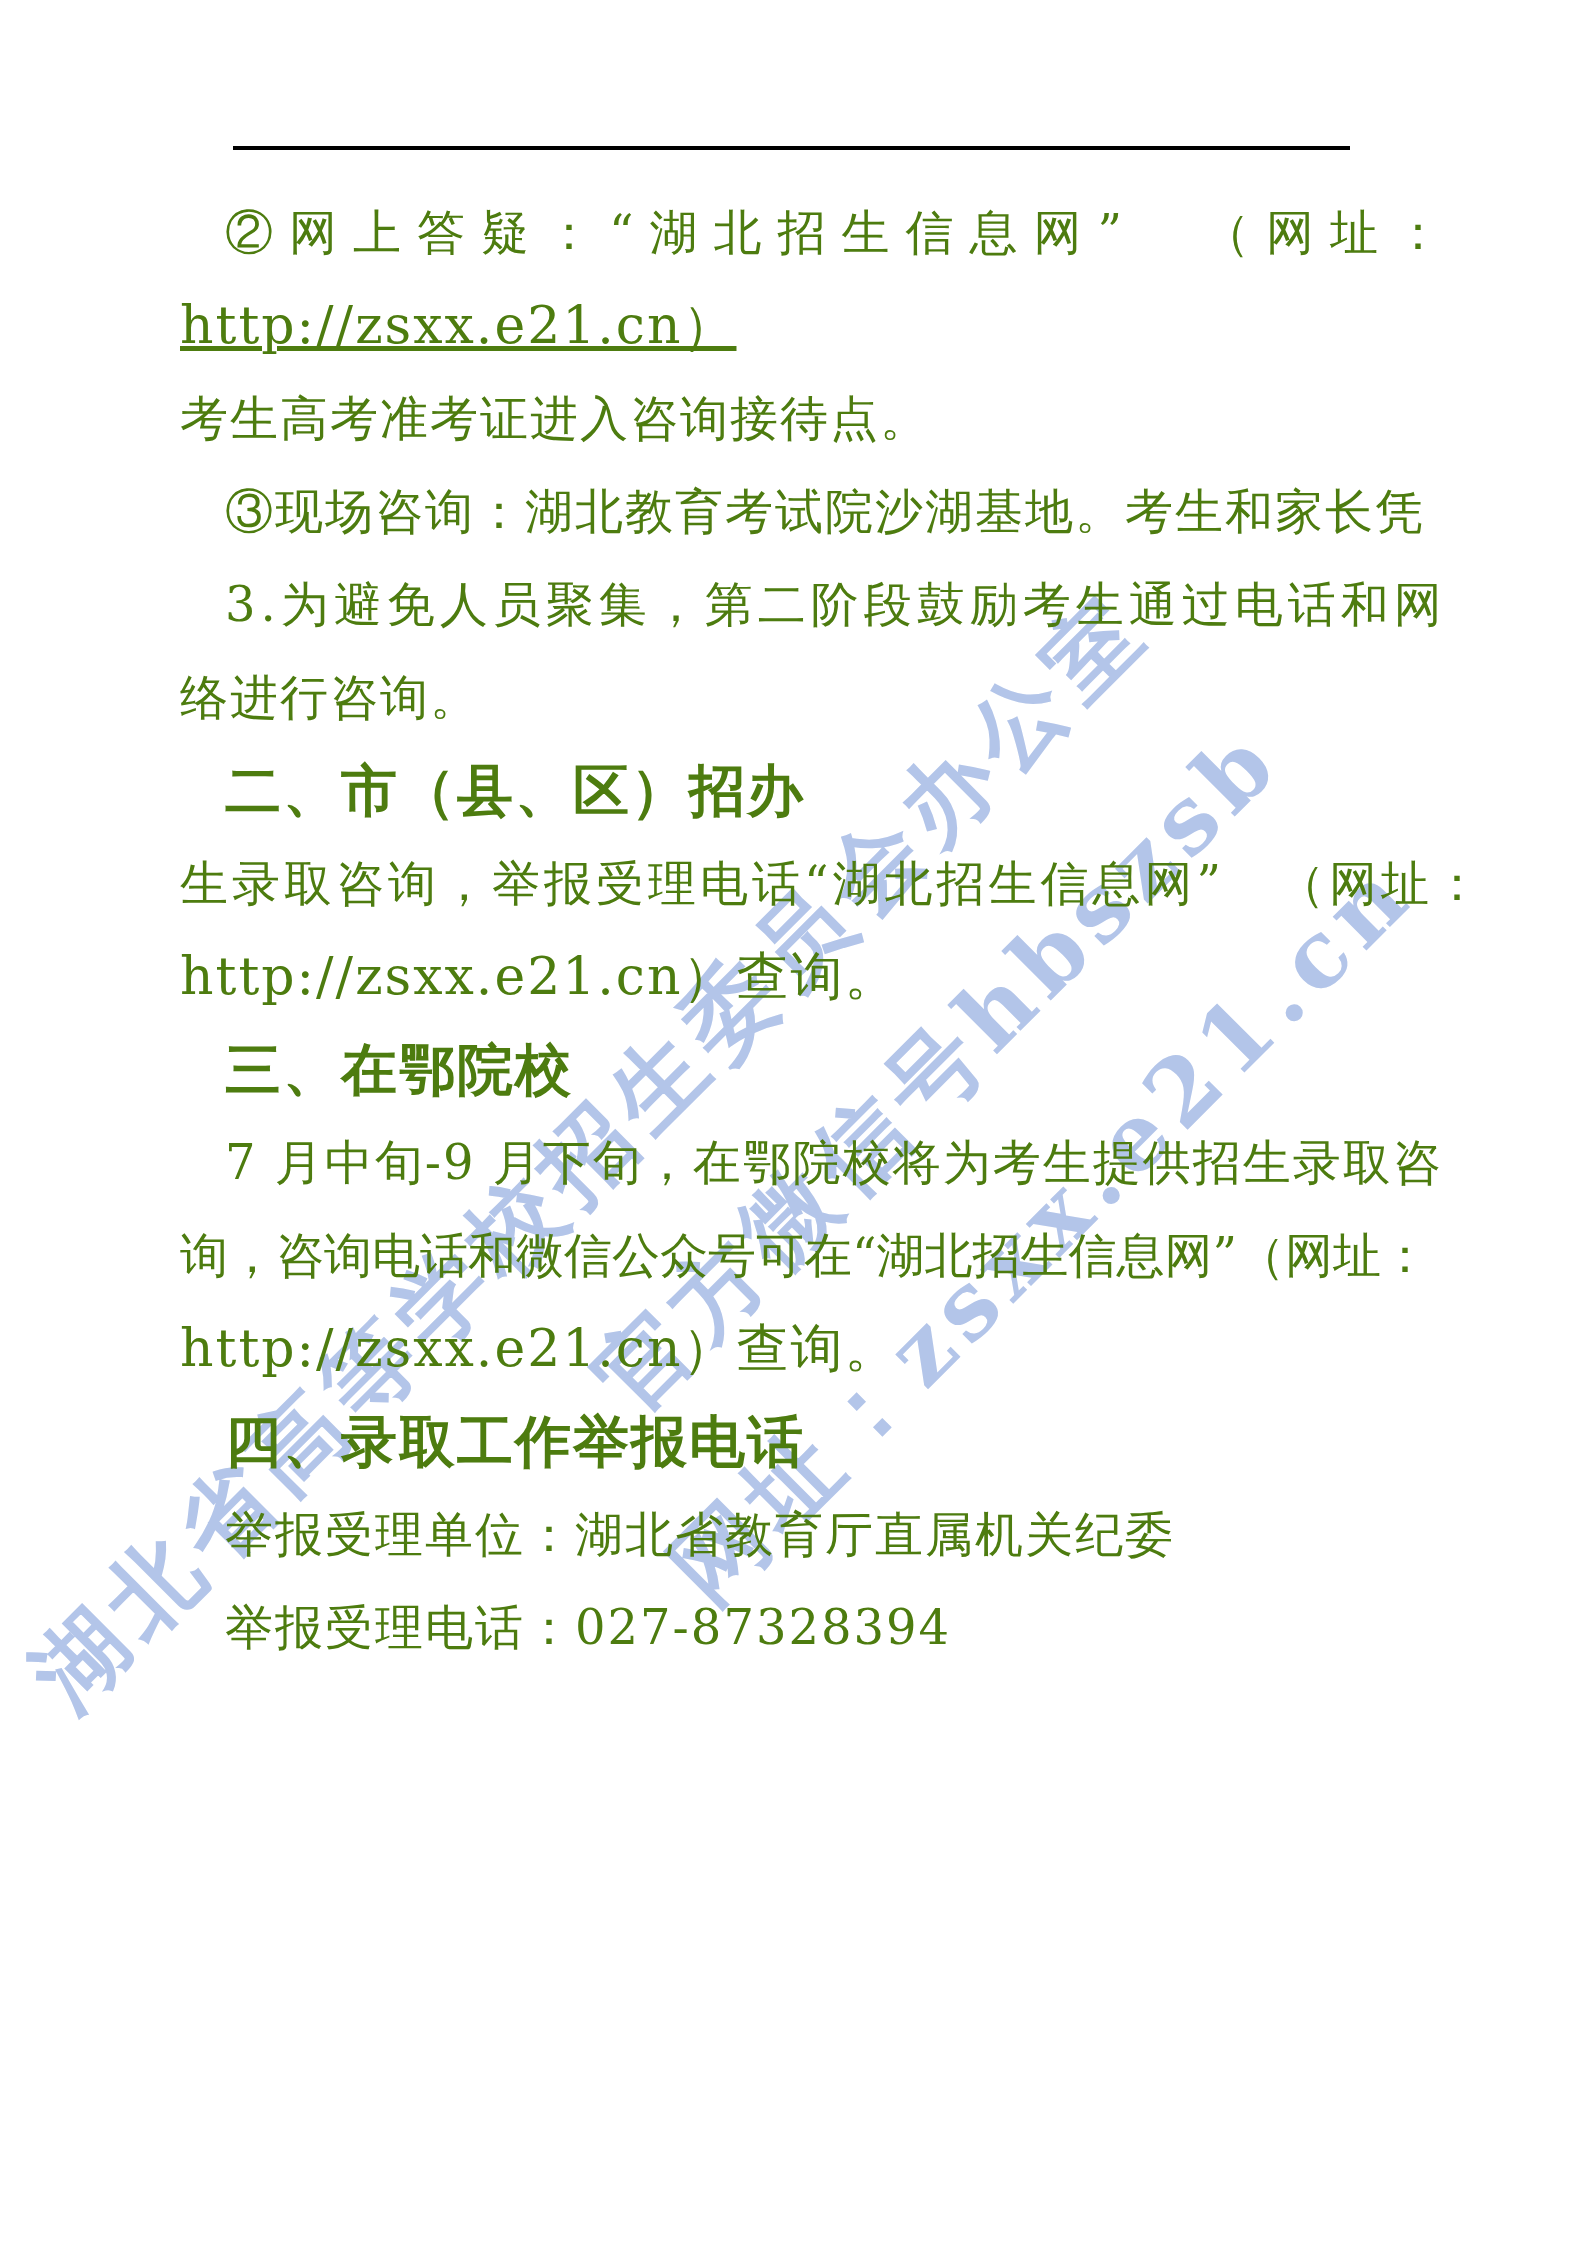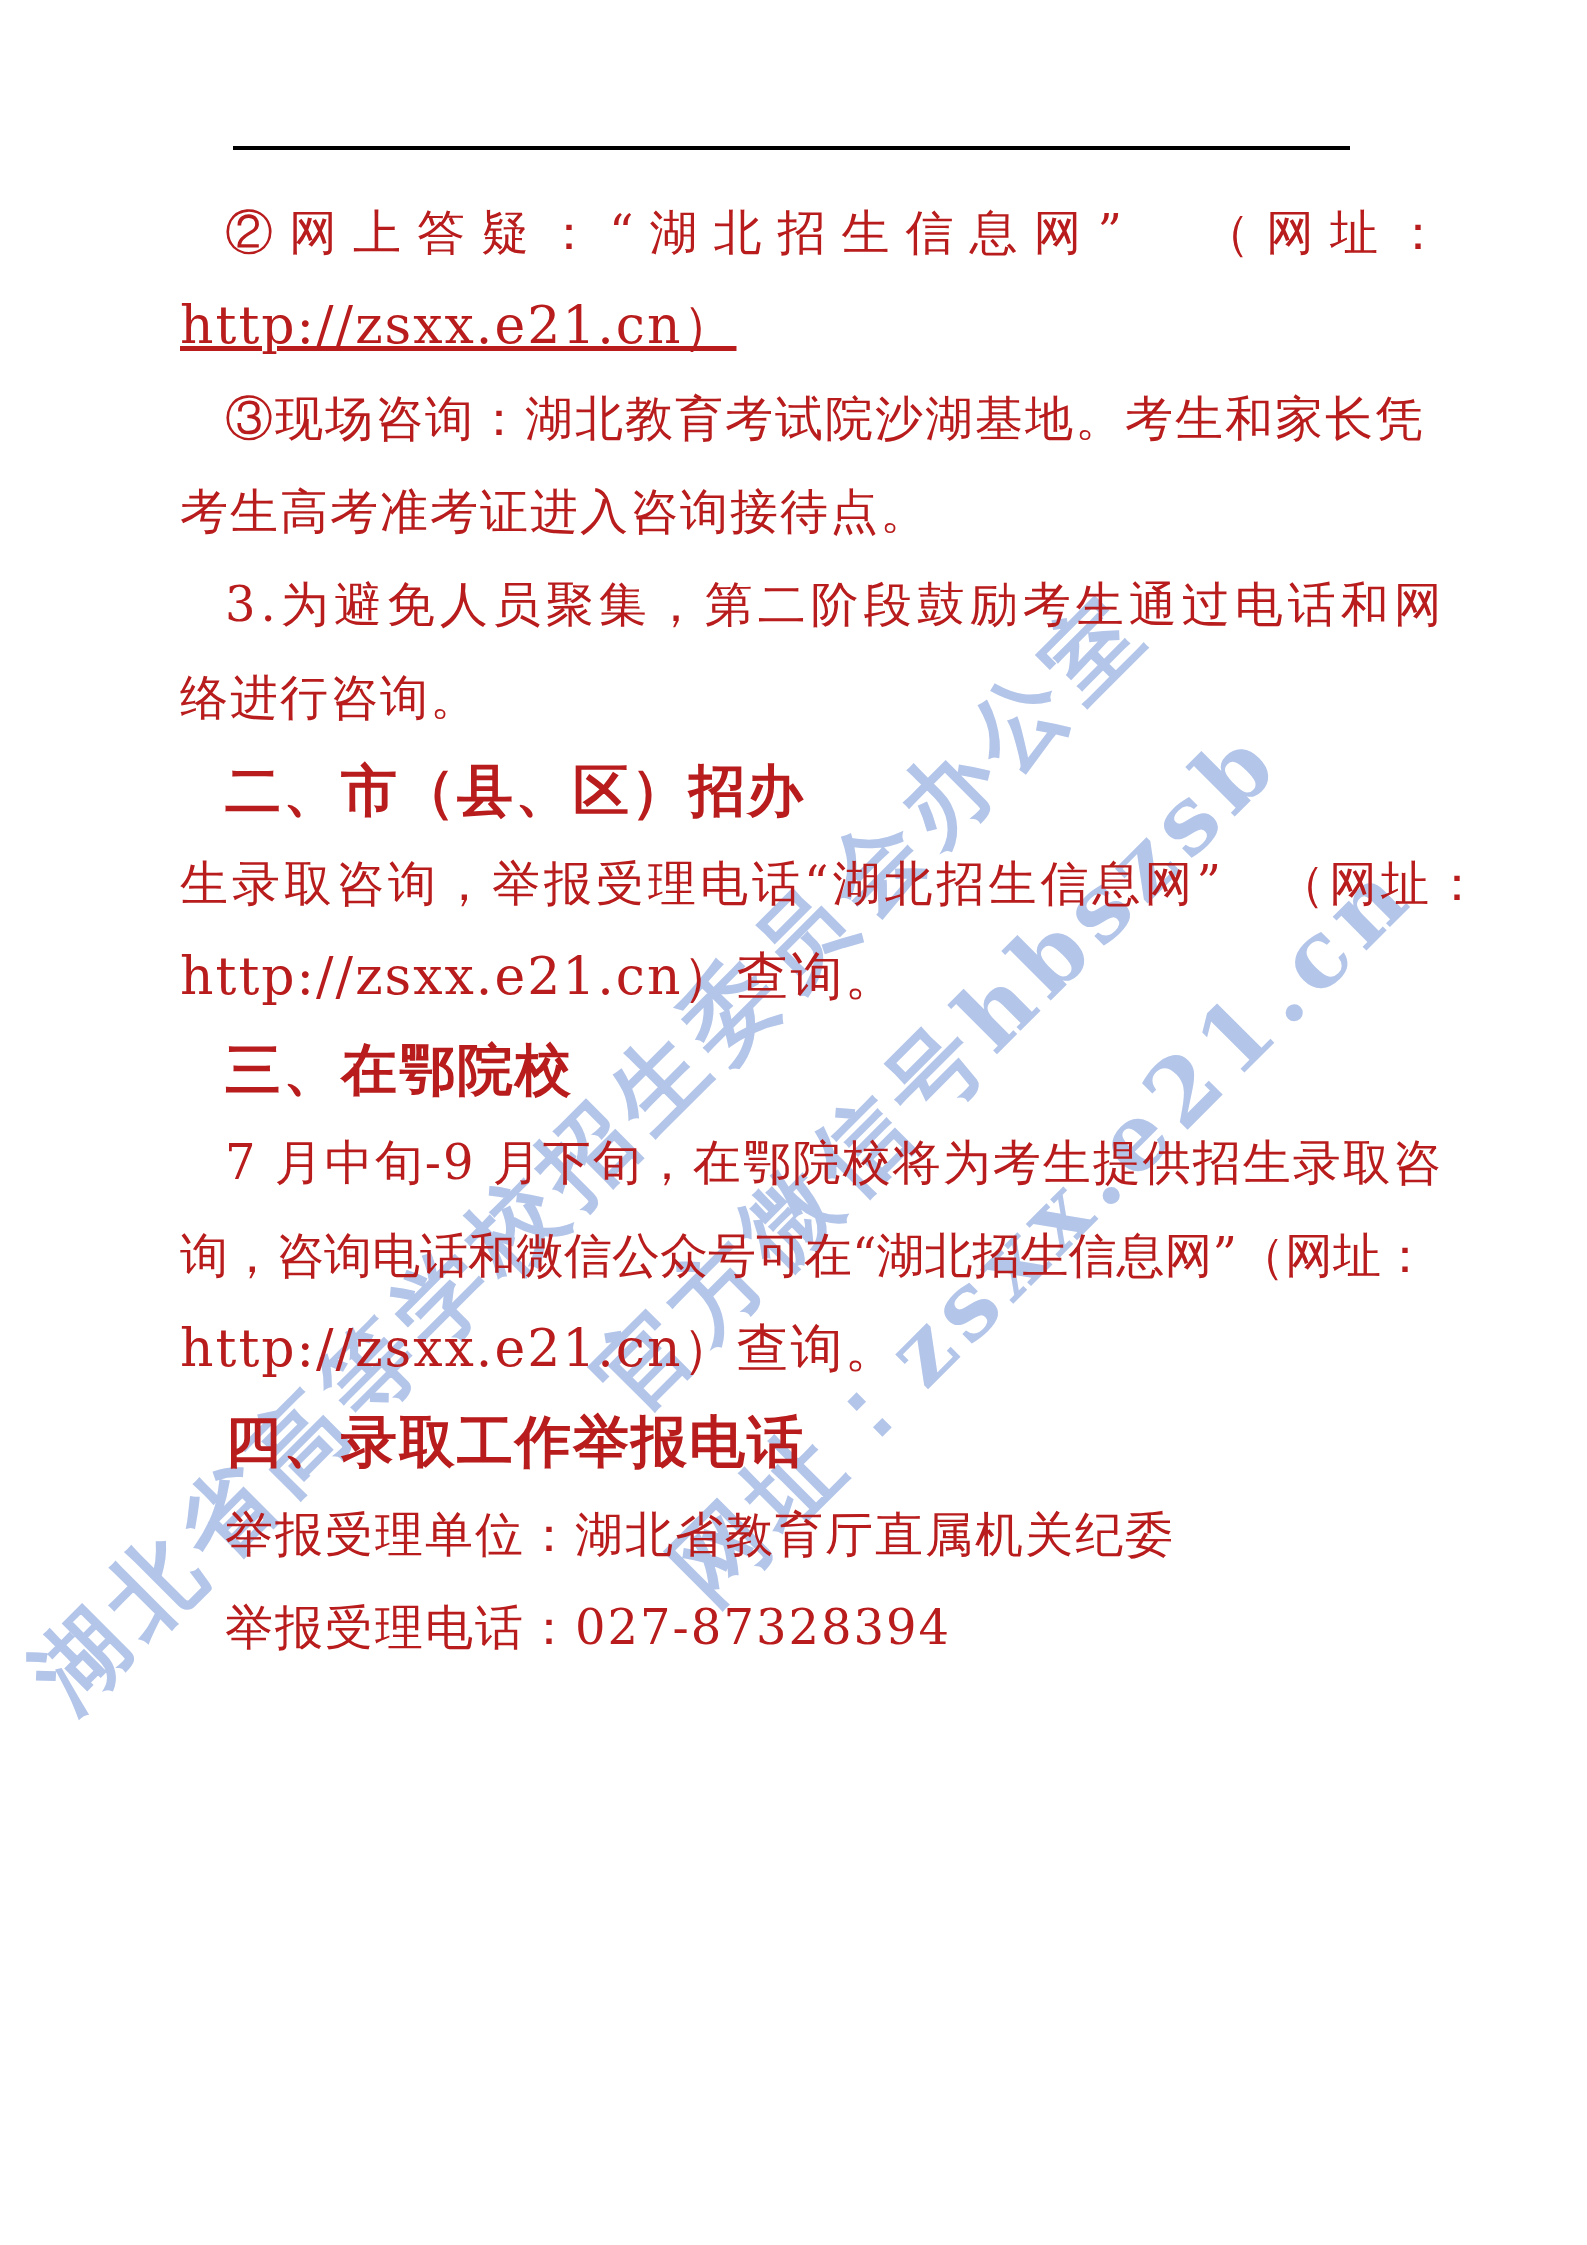--- a/index.html
+++ b/index.html
@@ -57,21 +57,21 @@
   .content {
     position:absolute;
     left:180px; top:186px;
     width:1240px;
     z-index:1;
   }
   .line {
     height:93px;
     line-height:93px;
     font-size:48px;
-    color:#b91c1c;
+    color:#4d7c0f;
     white-space:nowrap;
   }
   .line.indent { padding-left:45px; }
   .line.url { font-size:52px; }
   .line.heading {
     font-family:"DejaVu Sans","Liberation Sans",sans-serif;
     font-weight:900;
     font-size:56px;
     letter-spacing:2px;
     padding-left:45px;
@@ -86,22 +86,22 @@
       <div class="wm-line">湖北省高等学校招生委员会办公室</div>
       <div class="wm-line">官方微信号hbszsb</div>
       <div class="wm-line">网址：zsxx.e21.cn</div>
     </div>
 
   <div class="header-rule"></div>
 
   <div class="content">
       <div class="line body indent" style="letter-spacing: 16px;">②网上答疑：“湖北招生信息网”　（网址：</div>
       <div class="line url" style="letter-spacing: 2px; text-decoration: underline;">http://zsxx.e21.cn）</div>
+      <div class="line body" style="letter-spacing: 2px;">考生高考准考证进入咨询接待点。</div>
       <div class="line body indent" style="letter-spacing: 2px;">③现场咨询：湖北教育考试院沙湖基地。考生和家长凭</div>
-      <div class="line body" style="letter-spacing: 2px;">考生高考准考证进入咨询接待点。</div>
       <div class="line body indent" style="letter-spacing: 5px;">3.为避免人员聚集，第二阶段鼓励考生通过电话和网</div>
       <div class="line body" style="letter-spacing: 2px;">络进行咨询。</div>
       <div class="line heading" style="letter-spacing: 2px;">二、市（县、区）招办</div>
       <div class="line body" style="letter-spacing: 4px;">生录取咨询，举报受理电话“湖北招生信息网”　（网址：</div>
       <div class="line url" style="letter-spacing: 2px;">http://zsxx.e21.cn）查询。</div>
       <div class="line heading" style="letter-spacing: 2px;">三、在鄂院校</div>
       <div class="line body indent" style="letter-spacing: 2px;">7 月中旬-9 月下旬，在鄂院校将为考生提供招生录取咨</div>
       <div class="line body" style="letter-spacing: 0px;">询，咨询电话和微信公众号可在“湖北招生信息网”（网址：</div>
       <div class="line url" style="letter-spacing: 2px;">http://zsxx.e21.cn）查询。</div>
       <div class="line heading" style="letter-spacing: 2px;">四、录取工作举报电话</div>

